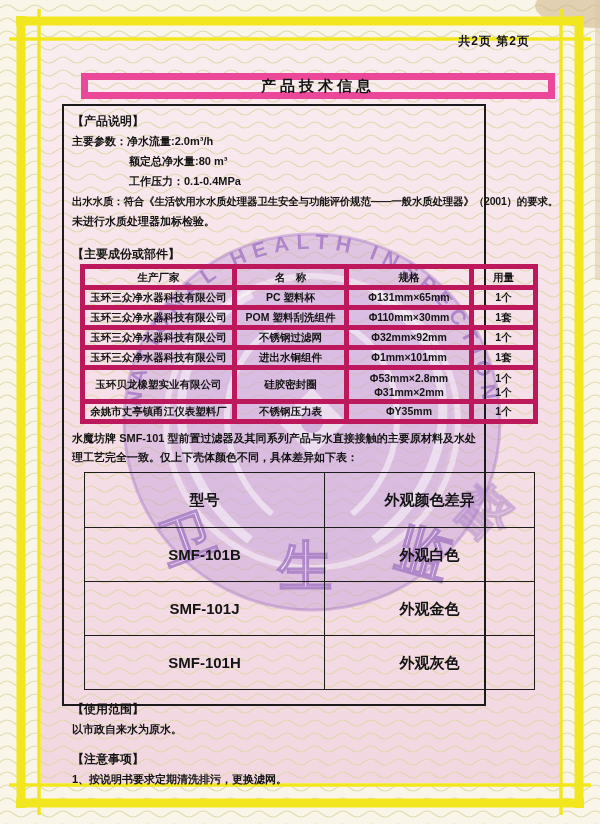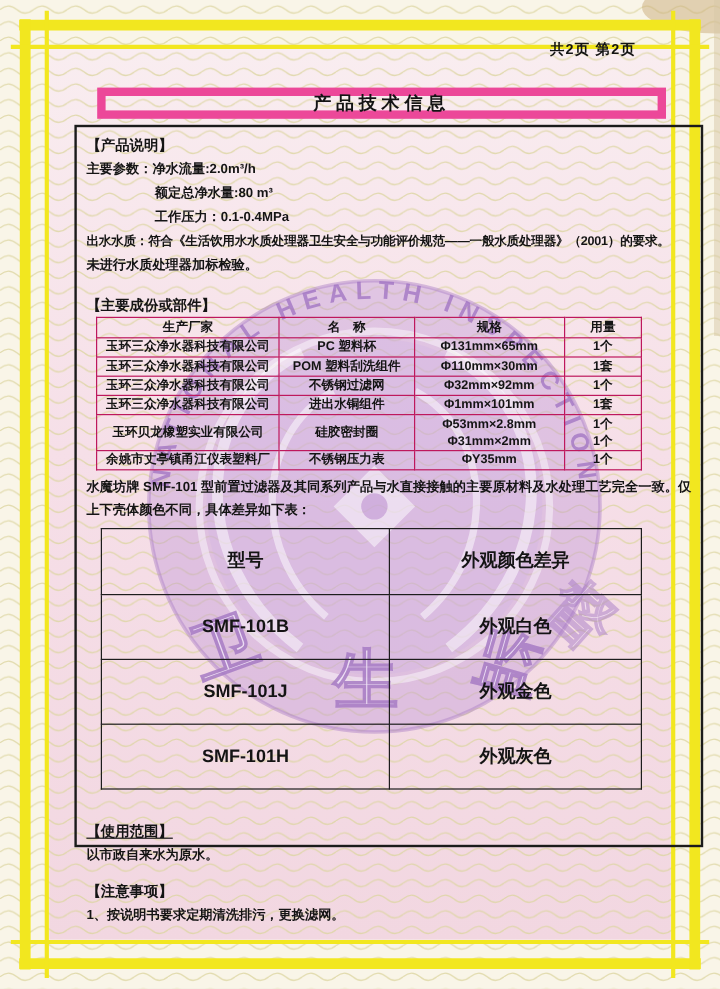--- a/index.html
+++ b/index.html
@@ -14,40 +14,40 @@
     position:absolute;top:33px;right:70px;
     font-size:12px;font-weight:700;letter-spacing:1px;
   }
   .title-box{
     position:absolute;left:62px;top:73px;width:474px;height:26px;
     border:7px solid #ec4899;box-sizing:border-box;
     display:flex;align-items:center;justify-content:center;margin-left:19px;
   }
   .doc-title{font-size:15px;font-weight:700;letter-spacing:4px;}
   .content-box{
-    position:absolute;left:62px;top:104px;width:524px;height:602px;
+    position:absolute;left:62px;top:104px;width:424px;height:602px;
     border:2px solid #1b1b1b;box-sizing:border-box;
     padding:6px 8px;
   }
   .h{font-size:12px;font-weight:700;margin:2px 0 0 0;line-height:14px;}
   .line{font-size:11px;font-weight:700;margin:7px 0 0 0;line-height:13px;white-space:nowrap;}
   .indent{padding-left:57px;}
   .wq{font-size:10.5px;letter-spacing:-0.2px;}
   .h-mid{margin-top:19px;}
   .h-diff{margin-top:24px;}
-  .h-usage{margin-top:28px;text-decoration:underline;}
+  .h-usage{margin-top:12px;}
   .h-notes{margin-top:16px;}
   .para{
     font-size:11px;font-weight:700;margin:5px 0 0 0;line-height:18.5px;
     text-align:justify;
   }
   table{border-collapse:collapse;table-layout:fixed;}
   .t1{margin:3px 0 0 8px;width:455px;}
   .t1 th,.t1 td{
-    border:1px solid #be185d;font-size:10.5px;font-weight:700;
+    border:5px solid #be185d;font-size:10.5px;font-weight:700;
     text-align:center;vertical-align:middle;padding:0;height:15px;line-height:13px;
     overflow:hidden;white-space:nowrap;
   }
   .t1 th{height:16px;}
   .t1 .dbl{height:29px;}
   .t1 .dbl div{line-height:14px;}
   .t2{margin:6px 0 0 12px;width:450px;}
   .t2 th,.t2 td{
     border:1px solid #1d1d1d;font-size:15px;font-weight:700;
     text-align:center;vertical-align:middle;padding:16px;height:21px;line-height:20px;

